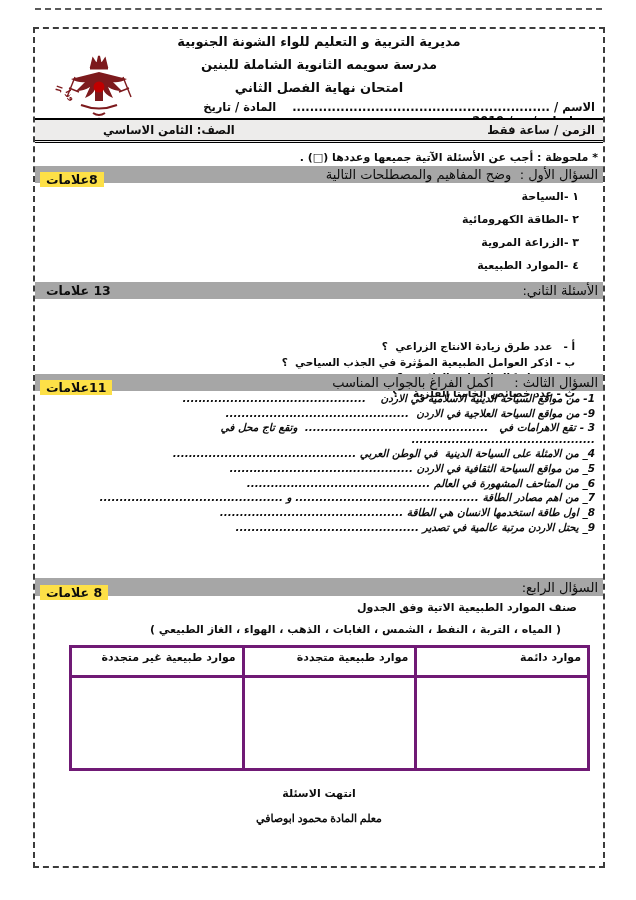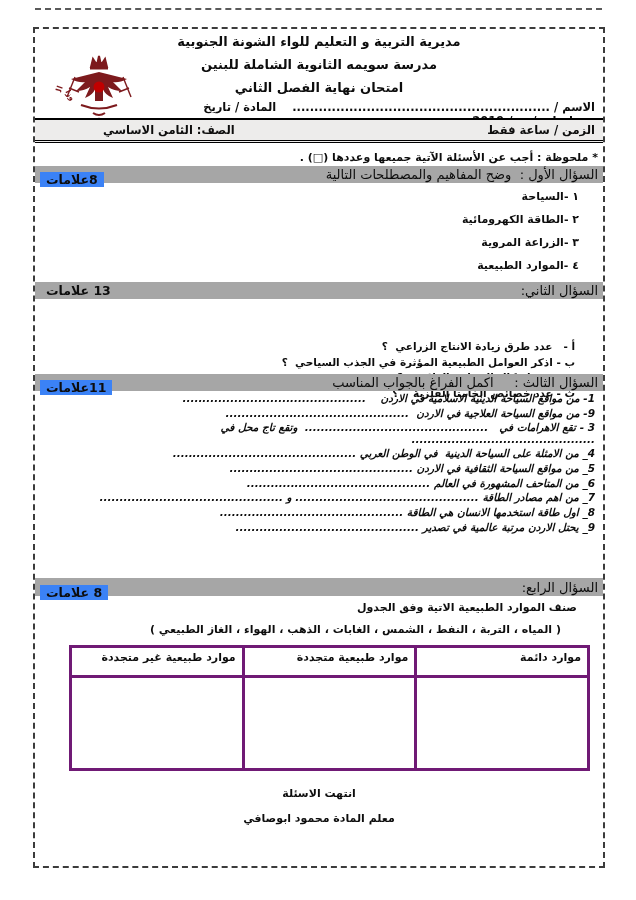--- a/index.html
+++ b/index.html
@@ -36,21 +36,21 @@
 
   .note{top:122px;right:5px;font-size:11px;}
 
   .qbar{
     left:0;right:0;height:17px;background:#a6a6a6;
     display:flex;justify-content:space-between;align-items:center;
     padding:0 5px;font-size:13px;box-sizing:border-box;
   }
   .qbar .title{white-space:pre-wrap;font-weight:normal;}
   .qbar .marks{font-weight:bold;font-size:12.5px;padding:0 6px;}
-  .marks-offset{transform:translateY(5px);background:#3b82f6;padding:1px 8px 2px;}
+  .marks-offset{transform:translateY(5px);background:#fde047;padding:1px 8px 2px;}
   .q1bar{top:137px;}
   .q2bar{top:253px;}
   .q3bar{top:345px;}
   .q4bar{top:549px;height:18px;}
 
   .q1-items{top:161px;right:24px;font-size:11px;}
   .q1-items .item{margin-bottom:10px;}
   .q2-items{top:274px;right:28px;font-size:10.5px;margin-top:38px;}
   .q2-items .item{margin-bottom:4px;line-height:11.5px;}
   .q3-items{top:364px;right:8px;left:8px;font-size:10.5px;font-style:italic;}
@@ -61,21 +61,21 @@
 
   .q4-table{
     top:616px;left:34px;width:521px;border-collapse:collapse;
     font-size:11px;
   }
   .q4-table th,.q4-table td{border:3px solid #701a75;padding:3px 6px;box-sizing:border-box;}
   .q4-table th{height:30px;text-align:right;vertical-align:top;font-weight:bold;width:33.33%;}
   .q4-table td{height:93px;}
 
   .end-text{top:758px;font-size:11px;}
-  .teacher{top:783px;font-size:11px;}
+  .teacher{top:783px;font-size:11px;font-family:Liberation Serif, serif;}
 </style>
 </head>
 <body>
 
 <div class="top-rule"></div>
 
 <div class="page">
 
   <svg class="abs seal" viewBox="0 0 100 94">
     <defs>
@@ -130,21 +130,21 @@
     <span class="marks marks-offset">8علامات</span>
   </div>
   <div class="abs b q1-items">
     <div class="item">١ -السياحة</div>
     <div class="item">٢ -الطاقة الكهرومائية</div>
     <div class="item">٣ -الزراعة المروية</div>
     <div class="item">٤ -الموارد الطبيعية</div>
   </div>
 
   <div class="abs qbar q2bar">
-    <span class="title">السؤال الثاني:</span>
+    <span class="title">الأسئلة الثاني:</span>
     <span class="marks">13 علامات</span>
   </div>
   <div class="abs b q2-items">
     <div class="item pre">أ -   عدد طرق زيادة الانتاج الزراعي  ؟</div>
     <div class="item pre">ب - اذكر العوامل الطبيعية المؤثرة في الجذب السياحي  ؟</div>
     <div class="item pre">ت - عدد اشكال السياحة العلاجية  ؟</div>
     <div class="item pre">ث - عدد خصائص الخامتا الفلزية    ؟</div>
   </div>
 
   <div class="abs qbar q3bar">

